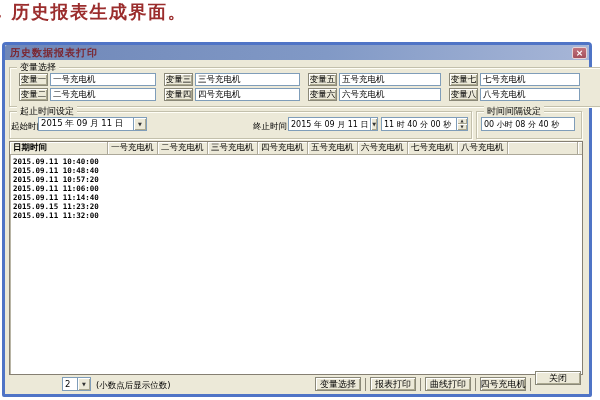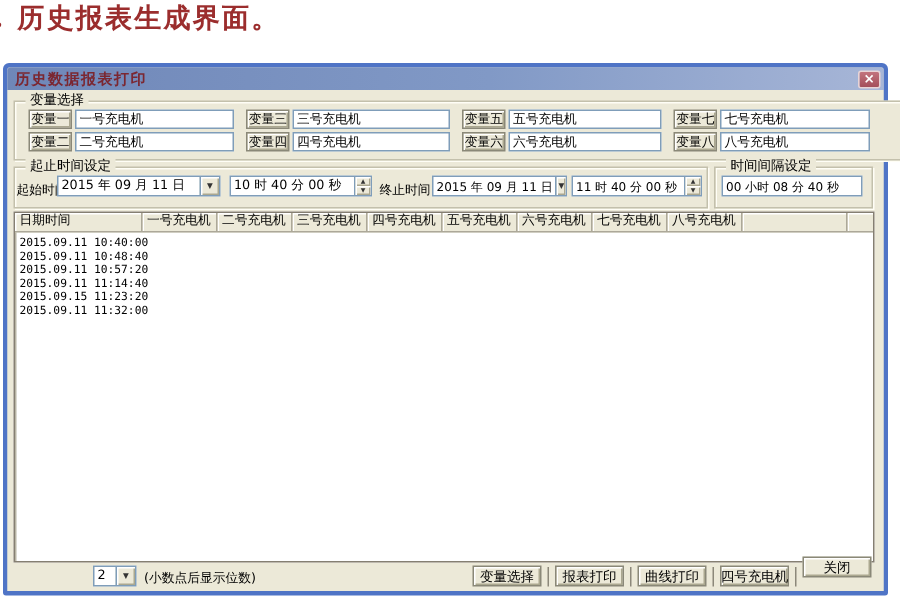--- a/index.html
+++ b/index.html
@@ -38,21 +38,21 @@
   .var-cell{display:flex;}
   .var-cell .btn3d{width:29px;margin-right:2px;flex:none;font-size:8.5px;}
   .var-cell .field{flex:1;}
   .table{position:absolute;left:4px;top:81px;width:574px;height:234px;box-sizing:border-box;
          background:#fff;border:1px solid #857f72;box-shadow:inset 1px 1px 0 #b8b4a4;}
   .thead{display:flex;height:12px;background:#ece9d8;border-bottom:1px solid #aca899;}
   .hcell{box-sizing:border-box;border-right:1px solid #aca899;box-shadow:inset 1px 1px 0 #fff;
          font-size:8.5px;line-height:11px;padding-left:3px;white-space:nowrap;overflow:hidden;cursor:pointer;}
   .tbody{padding-top:2px;}
   .trow{height:9px;line-height:9px;font-family:"DejaVu Sans Mono","Liberation Mono",monospace;
-        font-size:7.5px;padding-left:3px;white-space:pre;cursor:default;}
+        font-size:7.5px;padding-left:3px;white-space:pre;cursor:default;font-weight:bold;}
   .footer-btn{position:absolute;width:46px;height:14px;font-size:9px;}
   .vsep{position:absolute;width:1px;height:13px;background:#8c887a;}
 </style>
 </head>
 <body>
 
 <div class="caption">. 历史报表生成界面。</div>
 
 <div class="window">
   <div class="titlebar">
@@ -116,27 +116,20 @@
     </div>
 
     <div class="groupbox" style="left:4px;top:51px;width:461px;height:26px;">
       <span class="grouplabel">起止时间设定</span>
     </div>
     <span class="lbl" style="left:6px;top:61px;">起始时间</span>
     <div class="field" style="position:absolute;left:33px;top:57px;width:109px;height:14px;">
       <span class="ftext">2015 年 09 月 11 日</span>
       <span class="combo-btn">▼</span>
     </div>
-    <div class="field" style="position:absolute;left:148px;top:57px;width:95px;height:14px;">
-      <span class="ftext">10 时 40 分 00 秒</span>
-      <span class="spin">
-        <span class="spin-btn">▲</span>
-        <span class="spin-btn">▼</span>
-      </span>
-    </div>
     <span class="lbl" style="left:248px;top:61px;">终止时间</span>
     <div class="field" style="position:absolute;left:283px;top:57px;width:90px;height:14px;">
       <span class="ftext" style="font-size:8px;">2015 年 09 月 11 日</span>
       <span class="combo-btn">▼</span>
     </div>
     <div class="field" style="position:absolute;left:376px;top:57px;width:87px;height:14px;">
       <span class="ftext" style="font-size:8px;">11 时 40 分 00 秒</span>
       <span class="spin">
         <span class="spin-btn">▲</span>
         <span class="spin-btn">▼</span>
@@ -149,36 +142,37 @@
     <div class="field" style="position:absolute;left:476px;top:57px;width:94px;height:14px;gap:44px;">
       <span class="ftext" style="font-size:8px;">00 小时 08 分 40 秒</span>
       <span class="spin">
         <span class="spin-btn">▲</span>
         <span class="spin-btn">▼</span>
       </span>
     </div>
 
     <div class="table">
       <div class="thead" id="thead">
-          <div class="hcell" style="width: 85px;">日期时间</div>
+          <div class="hcell" style="width: 98px; font-weight: bold;">日期时间</div>
           <div class="hcell" style="width: 50px;">一号充电机</div>
           <div class="hcell" style="width: 50px;">二号充电机</div>
           <div class="hcell" style="width: 50px;">三号充电机</div>
           <div class="hcell" style="width: 50px;">四号充电机</div>
           <div class="hcell" style="width: 50px;">五号充电机</div>
           <div class="hcell" style="width: 50px;">六号充电机</div>
           <div class="hcell" style="width: 50px;">七号充电机</div>
           <div class="hcell" style="width: 50px;">八号充电机</div>
           <div class="hcell" style="width: 70px;"></div>
           <div class="hcell" style="flex: 1 1 0%; border-right: none;"></div>
         </div>
       <div class="tbody" id="tbody">
           <div class="trow">2015.09.11 10:40:00</div>
           <div class="trow">2015.09.11 10:48:40</div>
           <div class="trow">2015.09.11 10:57:20</div>
+          <div class="trow">2015.09.11 11:06:00</div>
           <div class="trow">2015.09.11 11:14:40</div>
           <div class="trow">2015.09.15 11:23:20</div>
           <div class="trow">2015.09.11 11:32:00</div>
         </div>
     </div>
 
     <span class="lbl" style="left:5px;top:320px;margin-top:36px;">数据显示精度</span>
     <div class="field" style="position:absolute;left:57px;top:317px;width:29px;height:14px;">
       <span class="ftext">2</span>
       <span class="combo-btn">▼</span>

